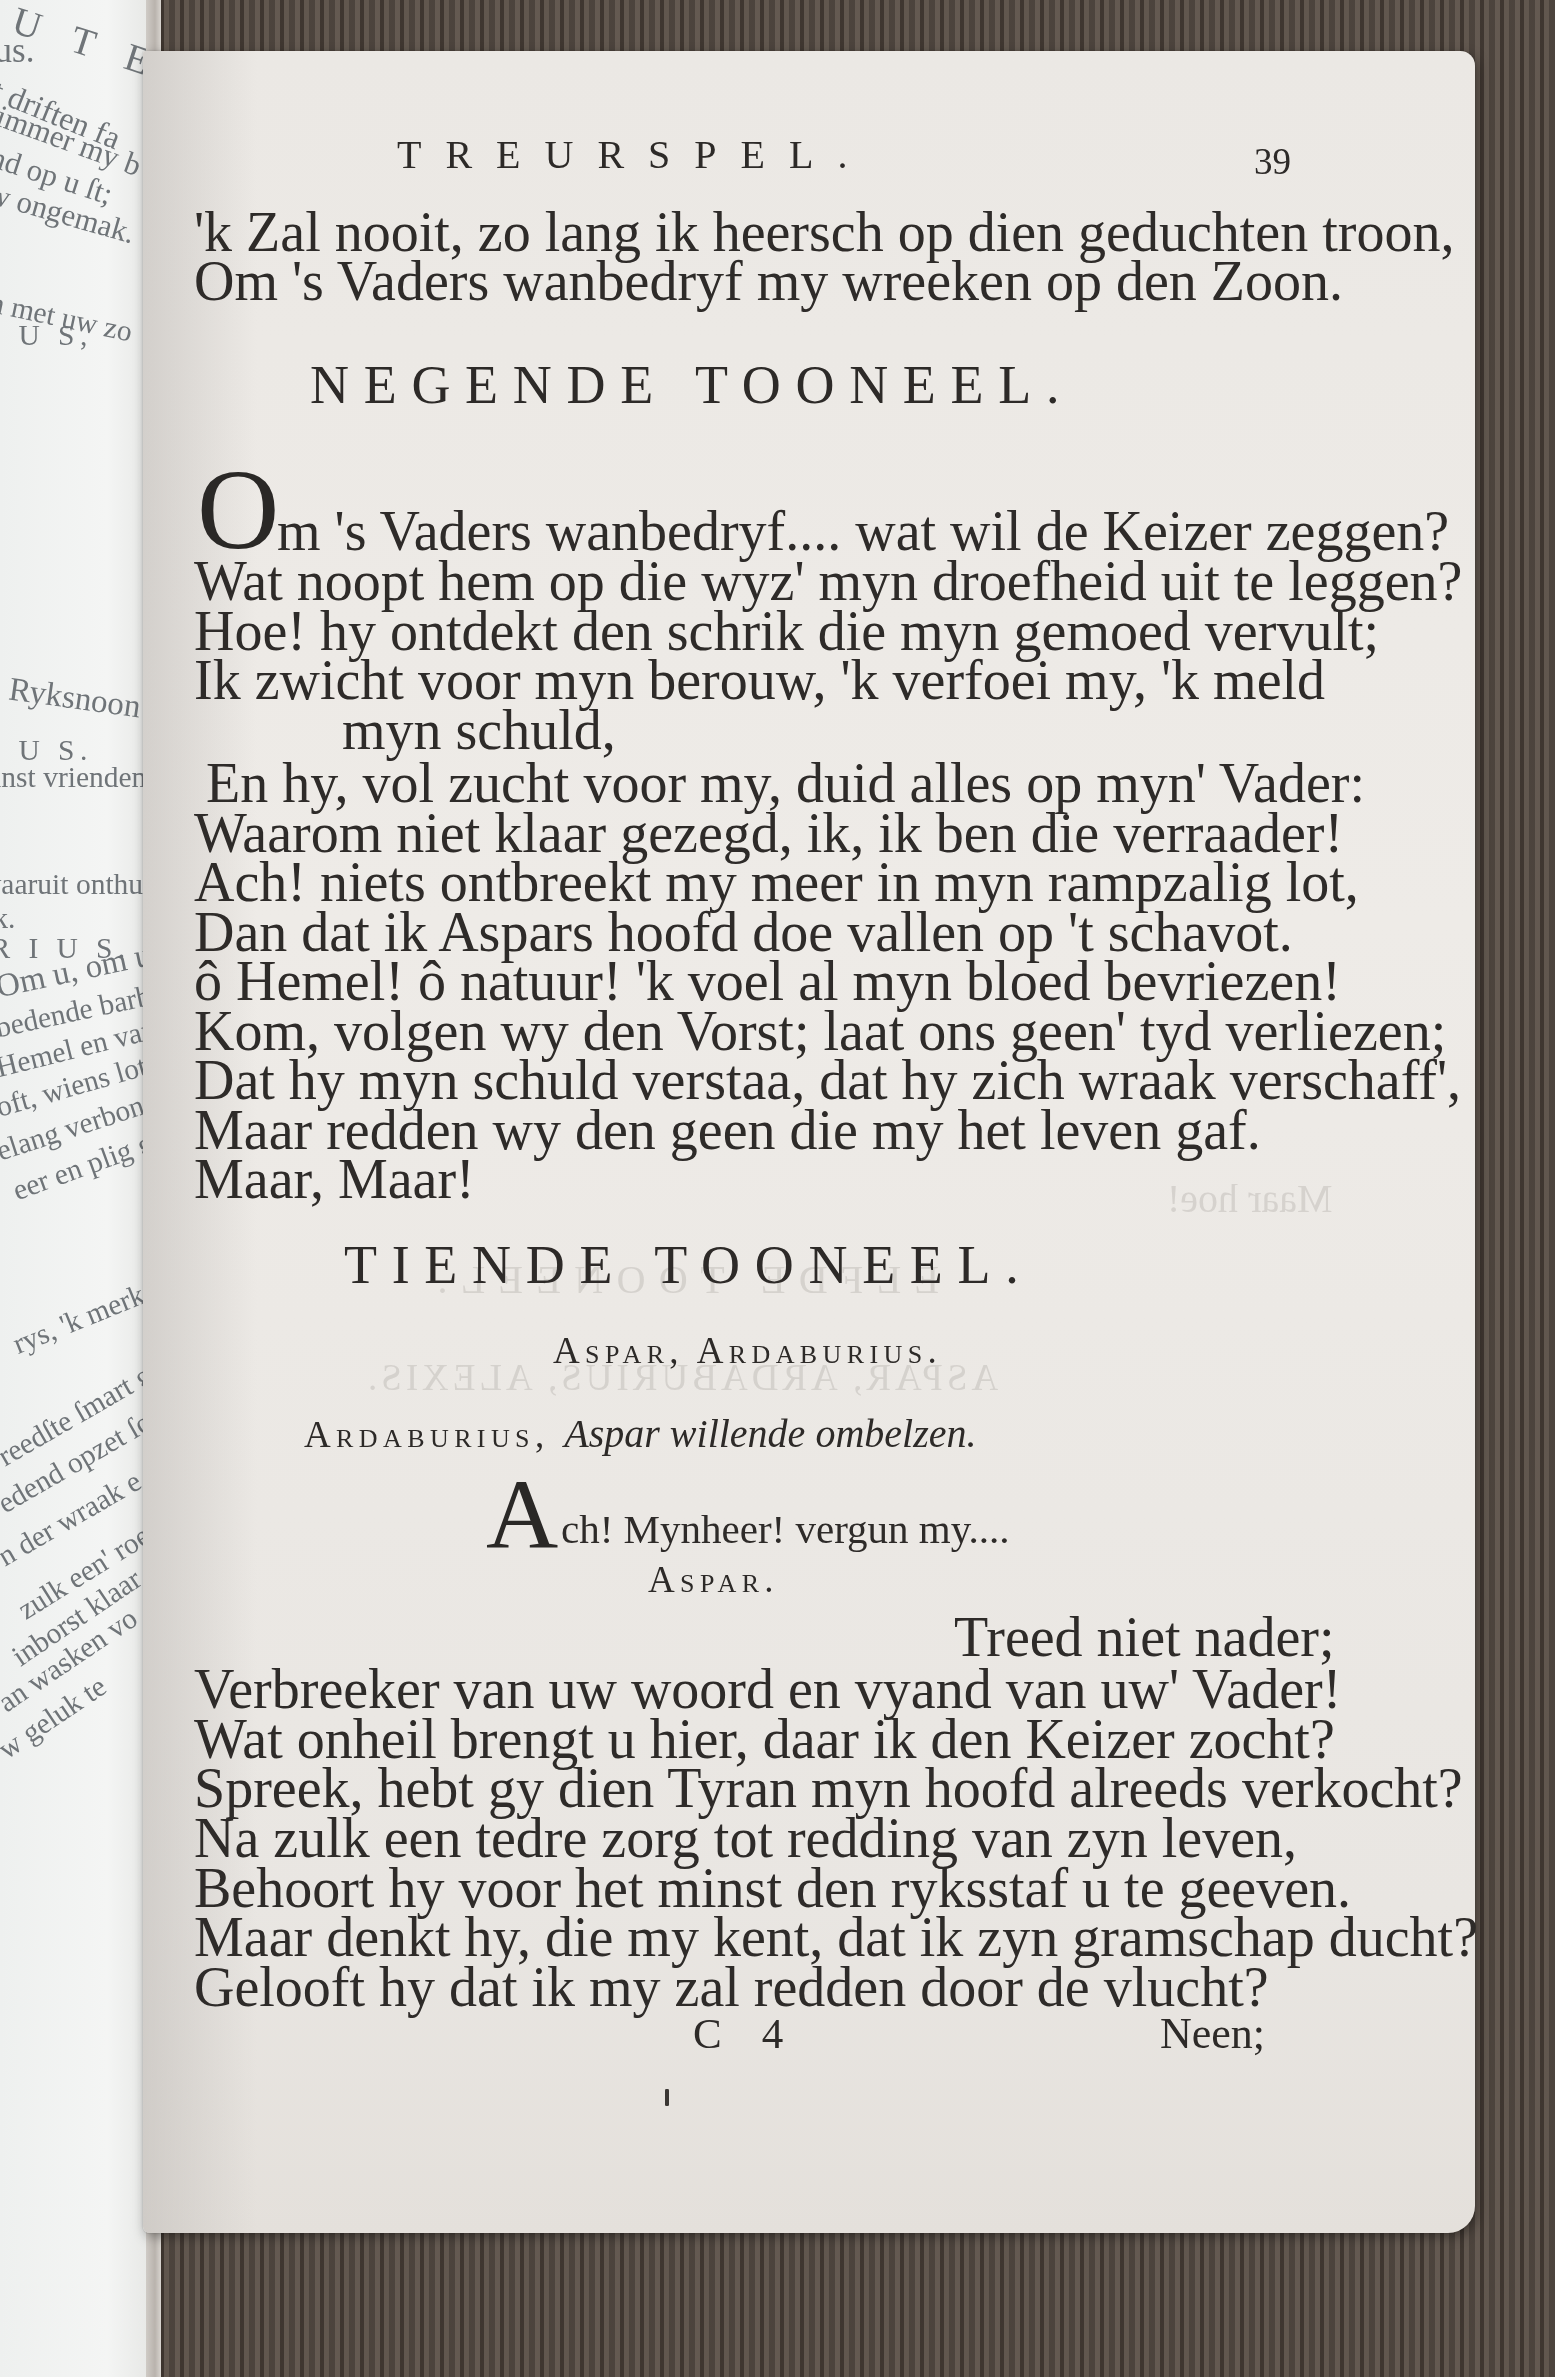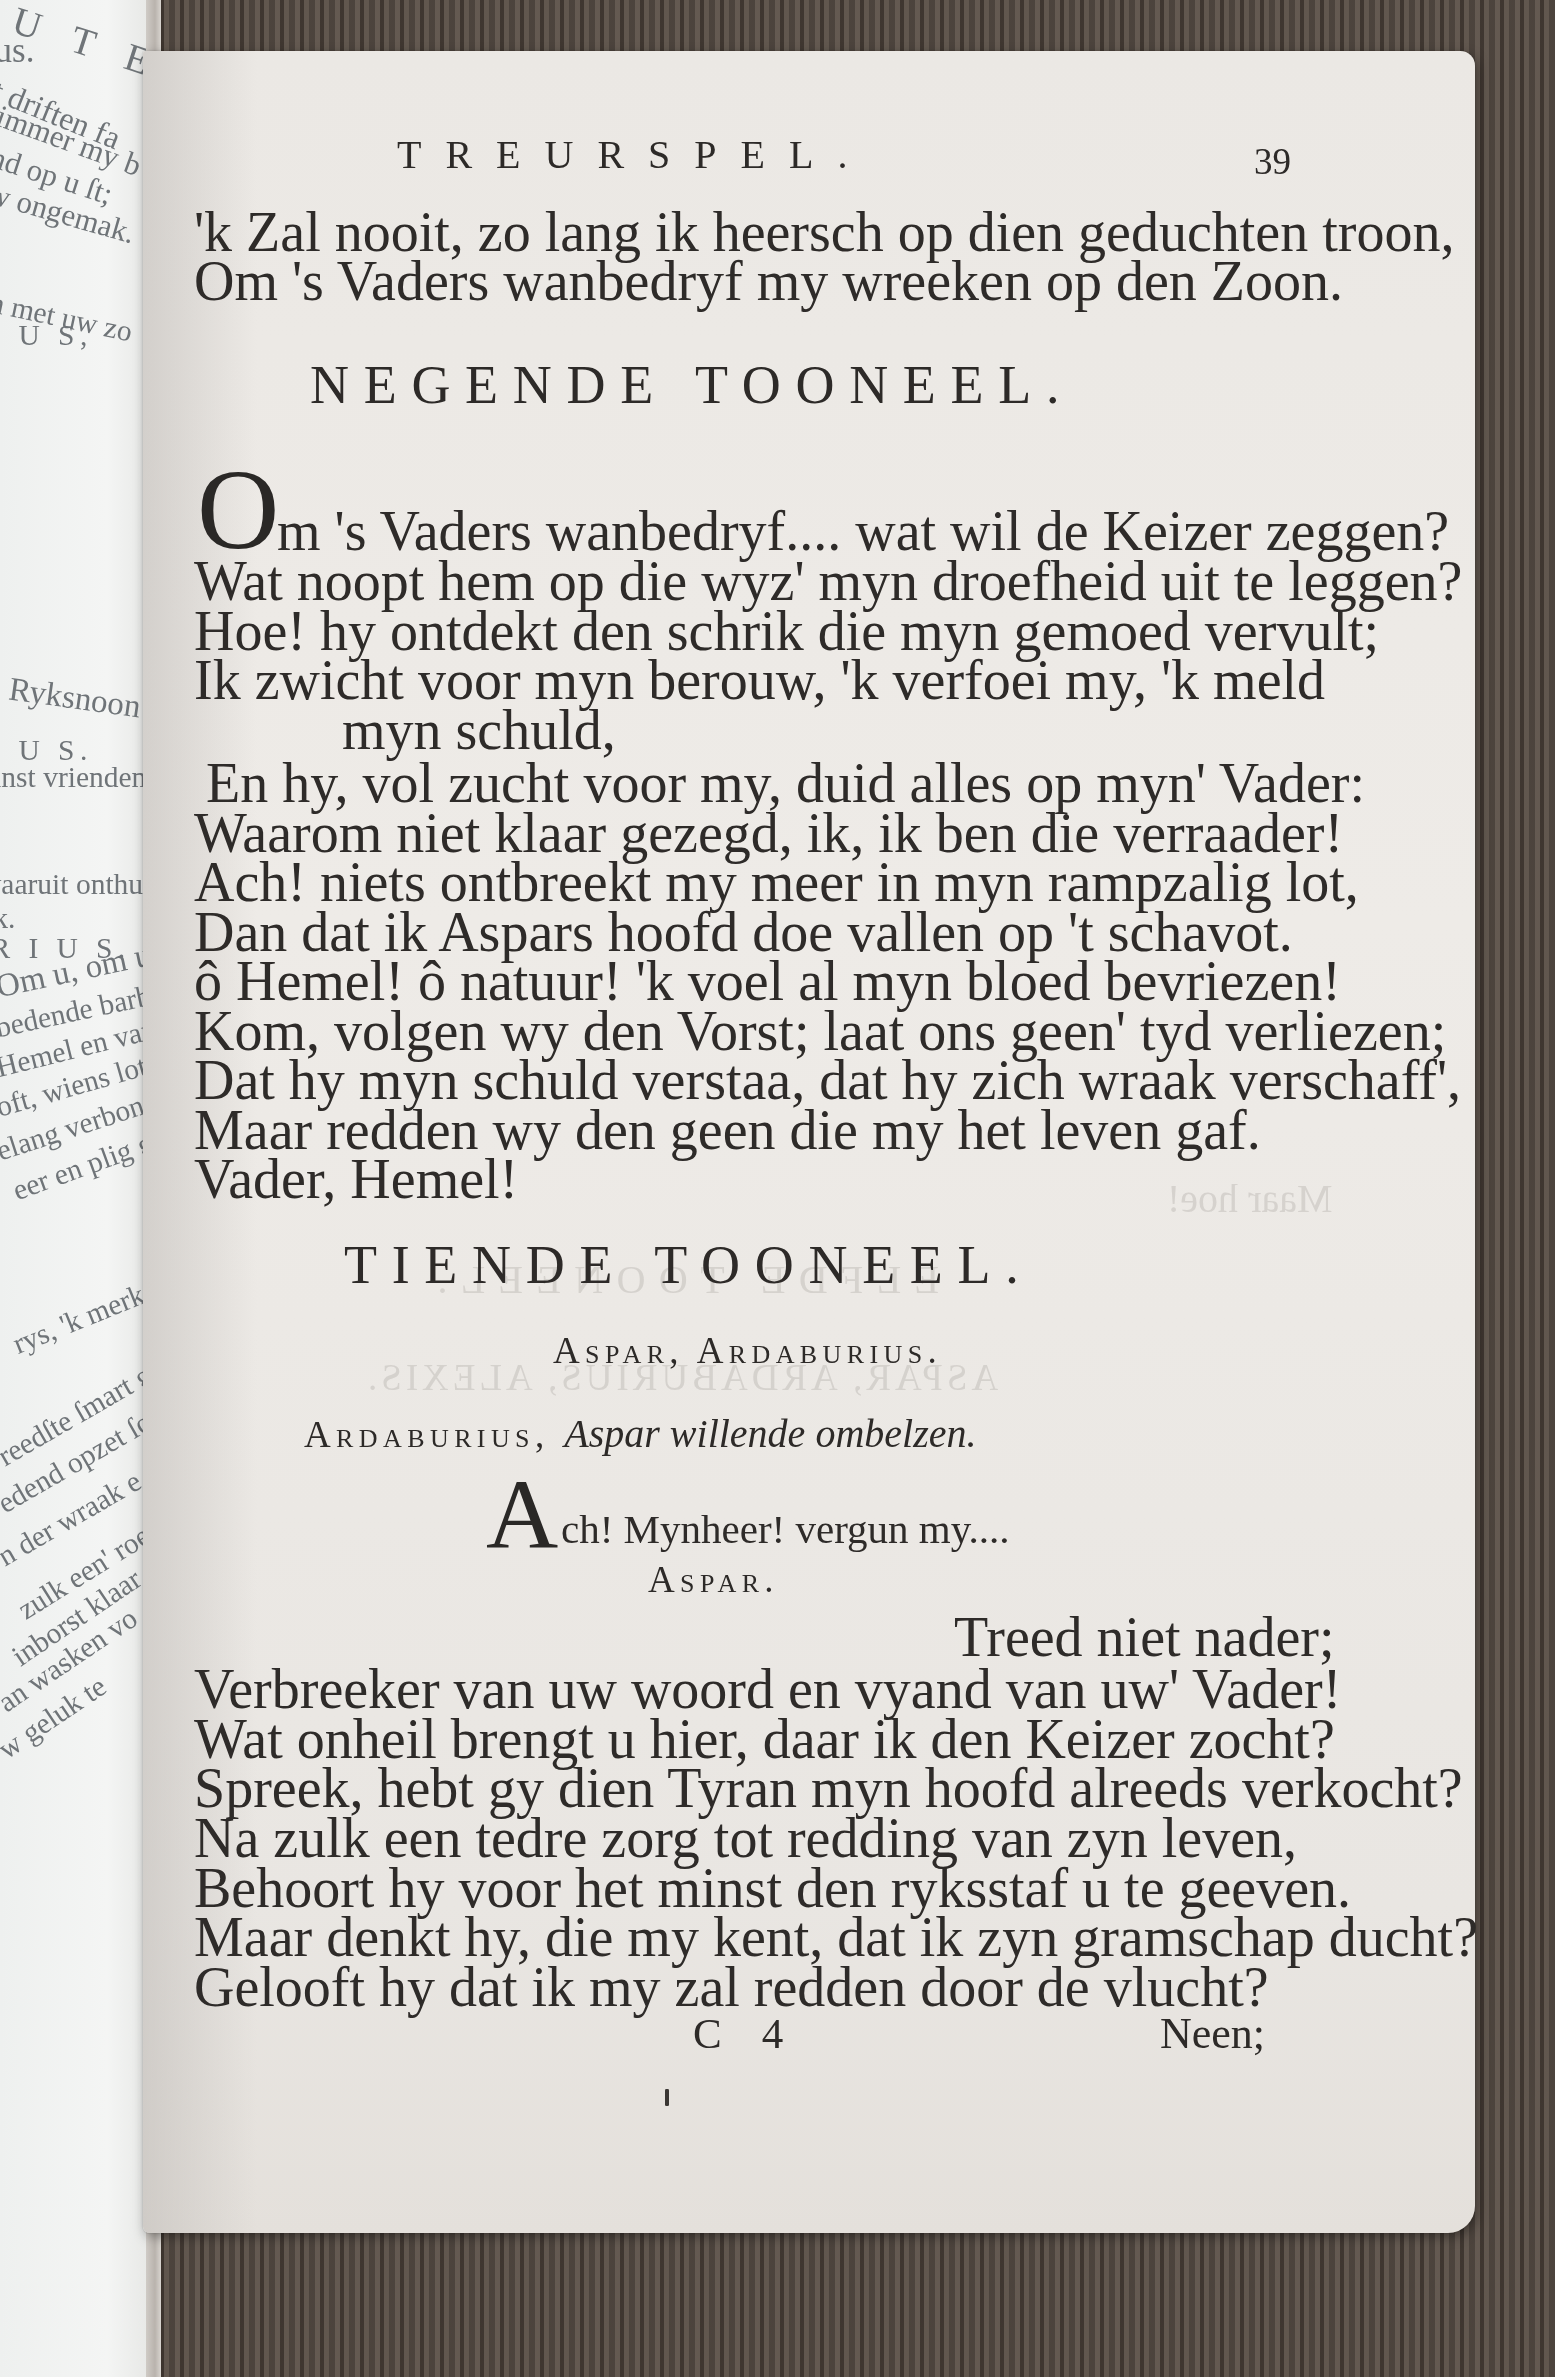--- a/index.html
+++ b/index.html
@@ -123,21 +123,21 @@
   <div class="text verse" style="left:51px;top:601px;">Ik zwicht voor myn berouw, 'k verfoei my, 'k meld</div>
   <div class="text verse" style="left:199px;top:651px;">myn schuld,</div>
   <div class="text verse" style="left:51px;top:704px;margin-left:12px;">En hy, vol zucht voor my, duid alles op myn' Vader:</div>
   <div class="text verse" style="left:51px;top:754px;">Waarom niet klaar gezegd, ik, ik ben die verraader!</div>
   <div class="text verse" style="left:51px;top:803px;">Ach! niets ontbreekt my meer in myn rampzalig lot,</div>
   <div class="text verse" style="left:51px;top:853px;">Dan dat ik Aspars hoofd doe vallen op 't schavot.</div>
   <div class="text verse" style="left:51px;top:902px;">ô Hemel! ô natuur! 'k voel al myn bloed bevriezen!</div>
   <div class="text verse" style="left:51px;top:952px;">Kom, volgen wy den Vorst; laat ons geen' tyd verliezen;</div>
   <div class="text verse" style="left:51px;top:1001px;">Dat hy myn schuld verstaa, dat hy zich wraak verschaff',</div>
   <div class="text verse" style="left:51px;top:1051px;text-align:right;">Maar redden wy den geen die my het leven gaf.</div>
-  <div class="text verse" style="left:51px;top:1100px;">Vader, Hemel!</div>
+  <div class="text verse" style="left:51px;top:1100px;">Maar, Maar!</div>
 
   <div class="text scene-title" style="left:201px;top:1183px;">TIENDE TOONEEL.</div>
   <div class="text speaker" style="left:410px;top:1278px;">Aspar, Ardaburius.</div>
   <div class="text speaker" style="left:161px;top:1359px;text-align:right;">
     <span>Ardaburius,</span>
     <span class="dir">Aspar willende ombelzen.</span>
   </div>
   <div class="dropcap" style="left:343px;top:1414px;font-size:100px;">A</div>
   <div class="text verse" style="left:418px;top:1458px;font-size:41px;">ch! Mynheer! vergun my....</div>
   <div class="text speaker" style="left:505px;top:1507px;">Aspar.</div>

